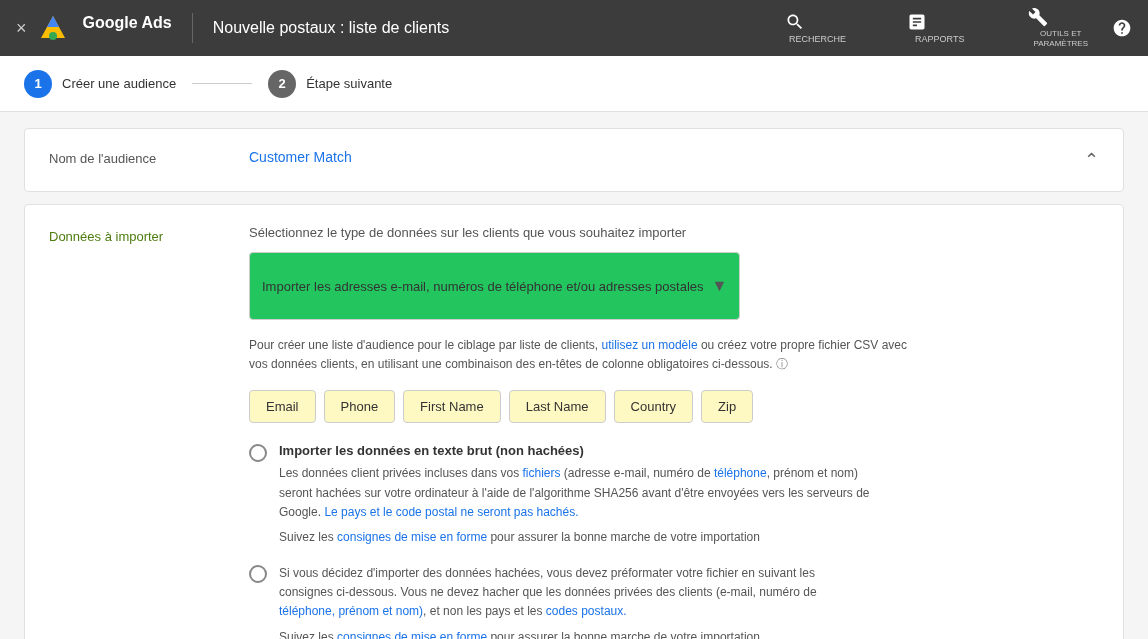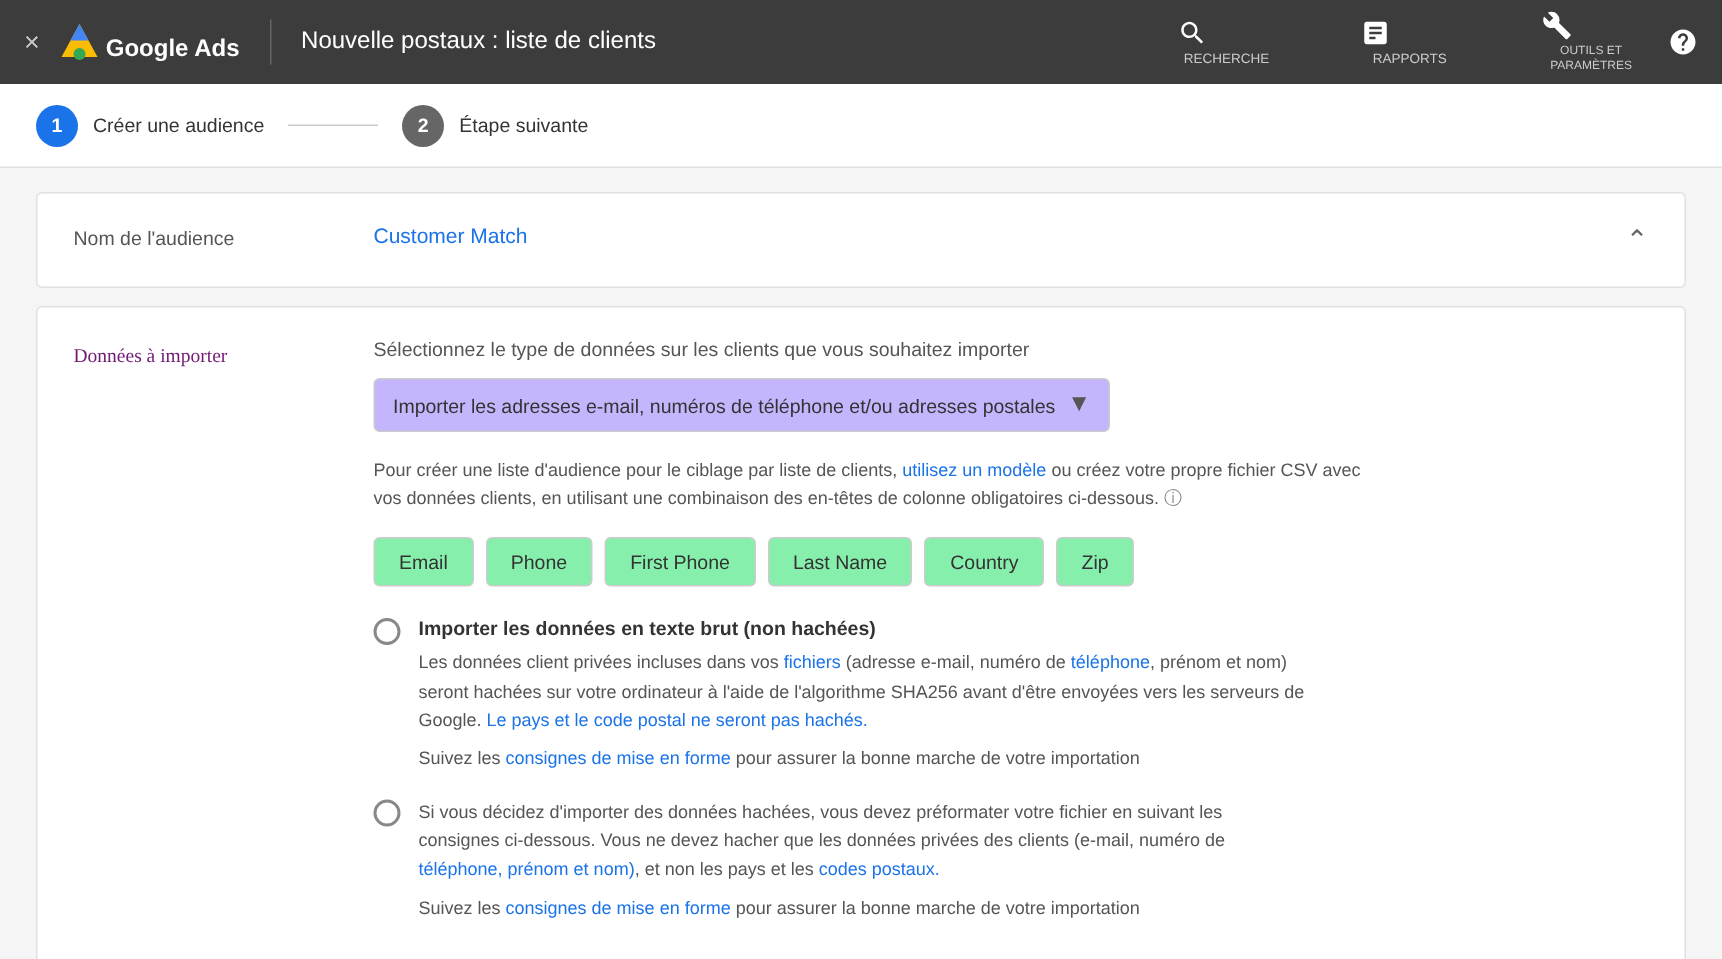--- a/index.html
+++ b/index.html
@@ -15,22 +15,22 @@
       padding: 0 16px;
       gap: 12px;
     }
     .header-close {
       cursor: pointer;
       font-size: 18px;
       color: #ccc;
     }
     .header-logo {
       display: flex;
-      align-items: flex-end;
-      gap: 4px;
+      align-items: flex-start;
+      gap: 16px;
       font-size: 16px;
       font-weight: bold;
       color: white;
     }
     .google-triangle {
       width: 28px;
       height: 28px;
     }
     .header-divider {
       width: 1px;
@@ -139,44 +139,43 @@
       color: #666;
       font-size: 18px;
       margin-left: 12px;
     }
 
     
     .data-import-label-col {
       width: 200px;
       flex-shrink: 0;
       font-size: 13px;
-      color: #701a75;
+      color: #4d7c0f;
       padding-top: 4px;
-      font-family: Liberation Serif, serif;
     }
     .data-import-content {
       flex: 1;
     }
     .data-import-desc {
       font-size: 13px;
       color: #555;
       margin-bottom: 12px;
     }
     .dropdown-select {
       display: inline-flex;
       align-items: center;
       border: 1px solid #ccc;
       border-radius: 4px;
-      padding: 8px 12px;
+      padding: 24px 12px;
       cursor: pointer;
       font-size: 13px;
       color: #333;
       gap: 8px;
       margin-bottom: 16px;
-      background: #c4b5fd;
+      background: #22c55e;
     }
     .dropdown-arrow {
       font-size: 16px;
       color: #555;
     }
     .info-text {
       font-size: 12px;
       color: #555;
       margin-bottom: 16px;
       line-height: 1.6;
@@ -194,21 +193,21 @@
       gap: 8px;
       flex-wrap: wrap;
       margin-bottom: 20px;
     }
     .field-tag {
       border: 1px solid #ccc;
       border-radius: 4px;
       padding: 8px 16px;
       font-size: 13px;
       color: #333;
-      background: #86efac;
+      background: #fef9c3;
       cursor: default;
     }
 
     
     .radio-option {
       display: flex;
       align-items: flex-start;
       gap: 12px;
       margin-bottom: 20px;
     }
@@ -332,21 +331,21 @@
           <span>Pour créer une liste d'audience pour le ciblage par liste de clients,</span>
           <a>utilisez un modèle</a>
           <span> ou créez votre propre fichier CSV avec vos données clients, en utilisant une combinaison des en-têtes de colonne obligatoires ci-dessous.</span>
           <span class="help-icon"> ⓘ</span>
         </div>
 
         
         <div class="field-tags">
           <div class="field-tag">Email</div>
           <div class="field-tag">Phone</div>
-          <div class="field-tag">First Phone</div>
+          <div class="field-tag">First Name</div>
           <div class="field-tag">Last Name</div>
           <div class="field-tag">Country</div>
           <div class="field-tag">Zip</div>
         </div>
 
         
         <div class="radio-option">
           <span class="radio-circle"></span>
           <div class="radio-content">
             <div class="radio-title">Importer les données en texte brut (non hachées)</div>

